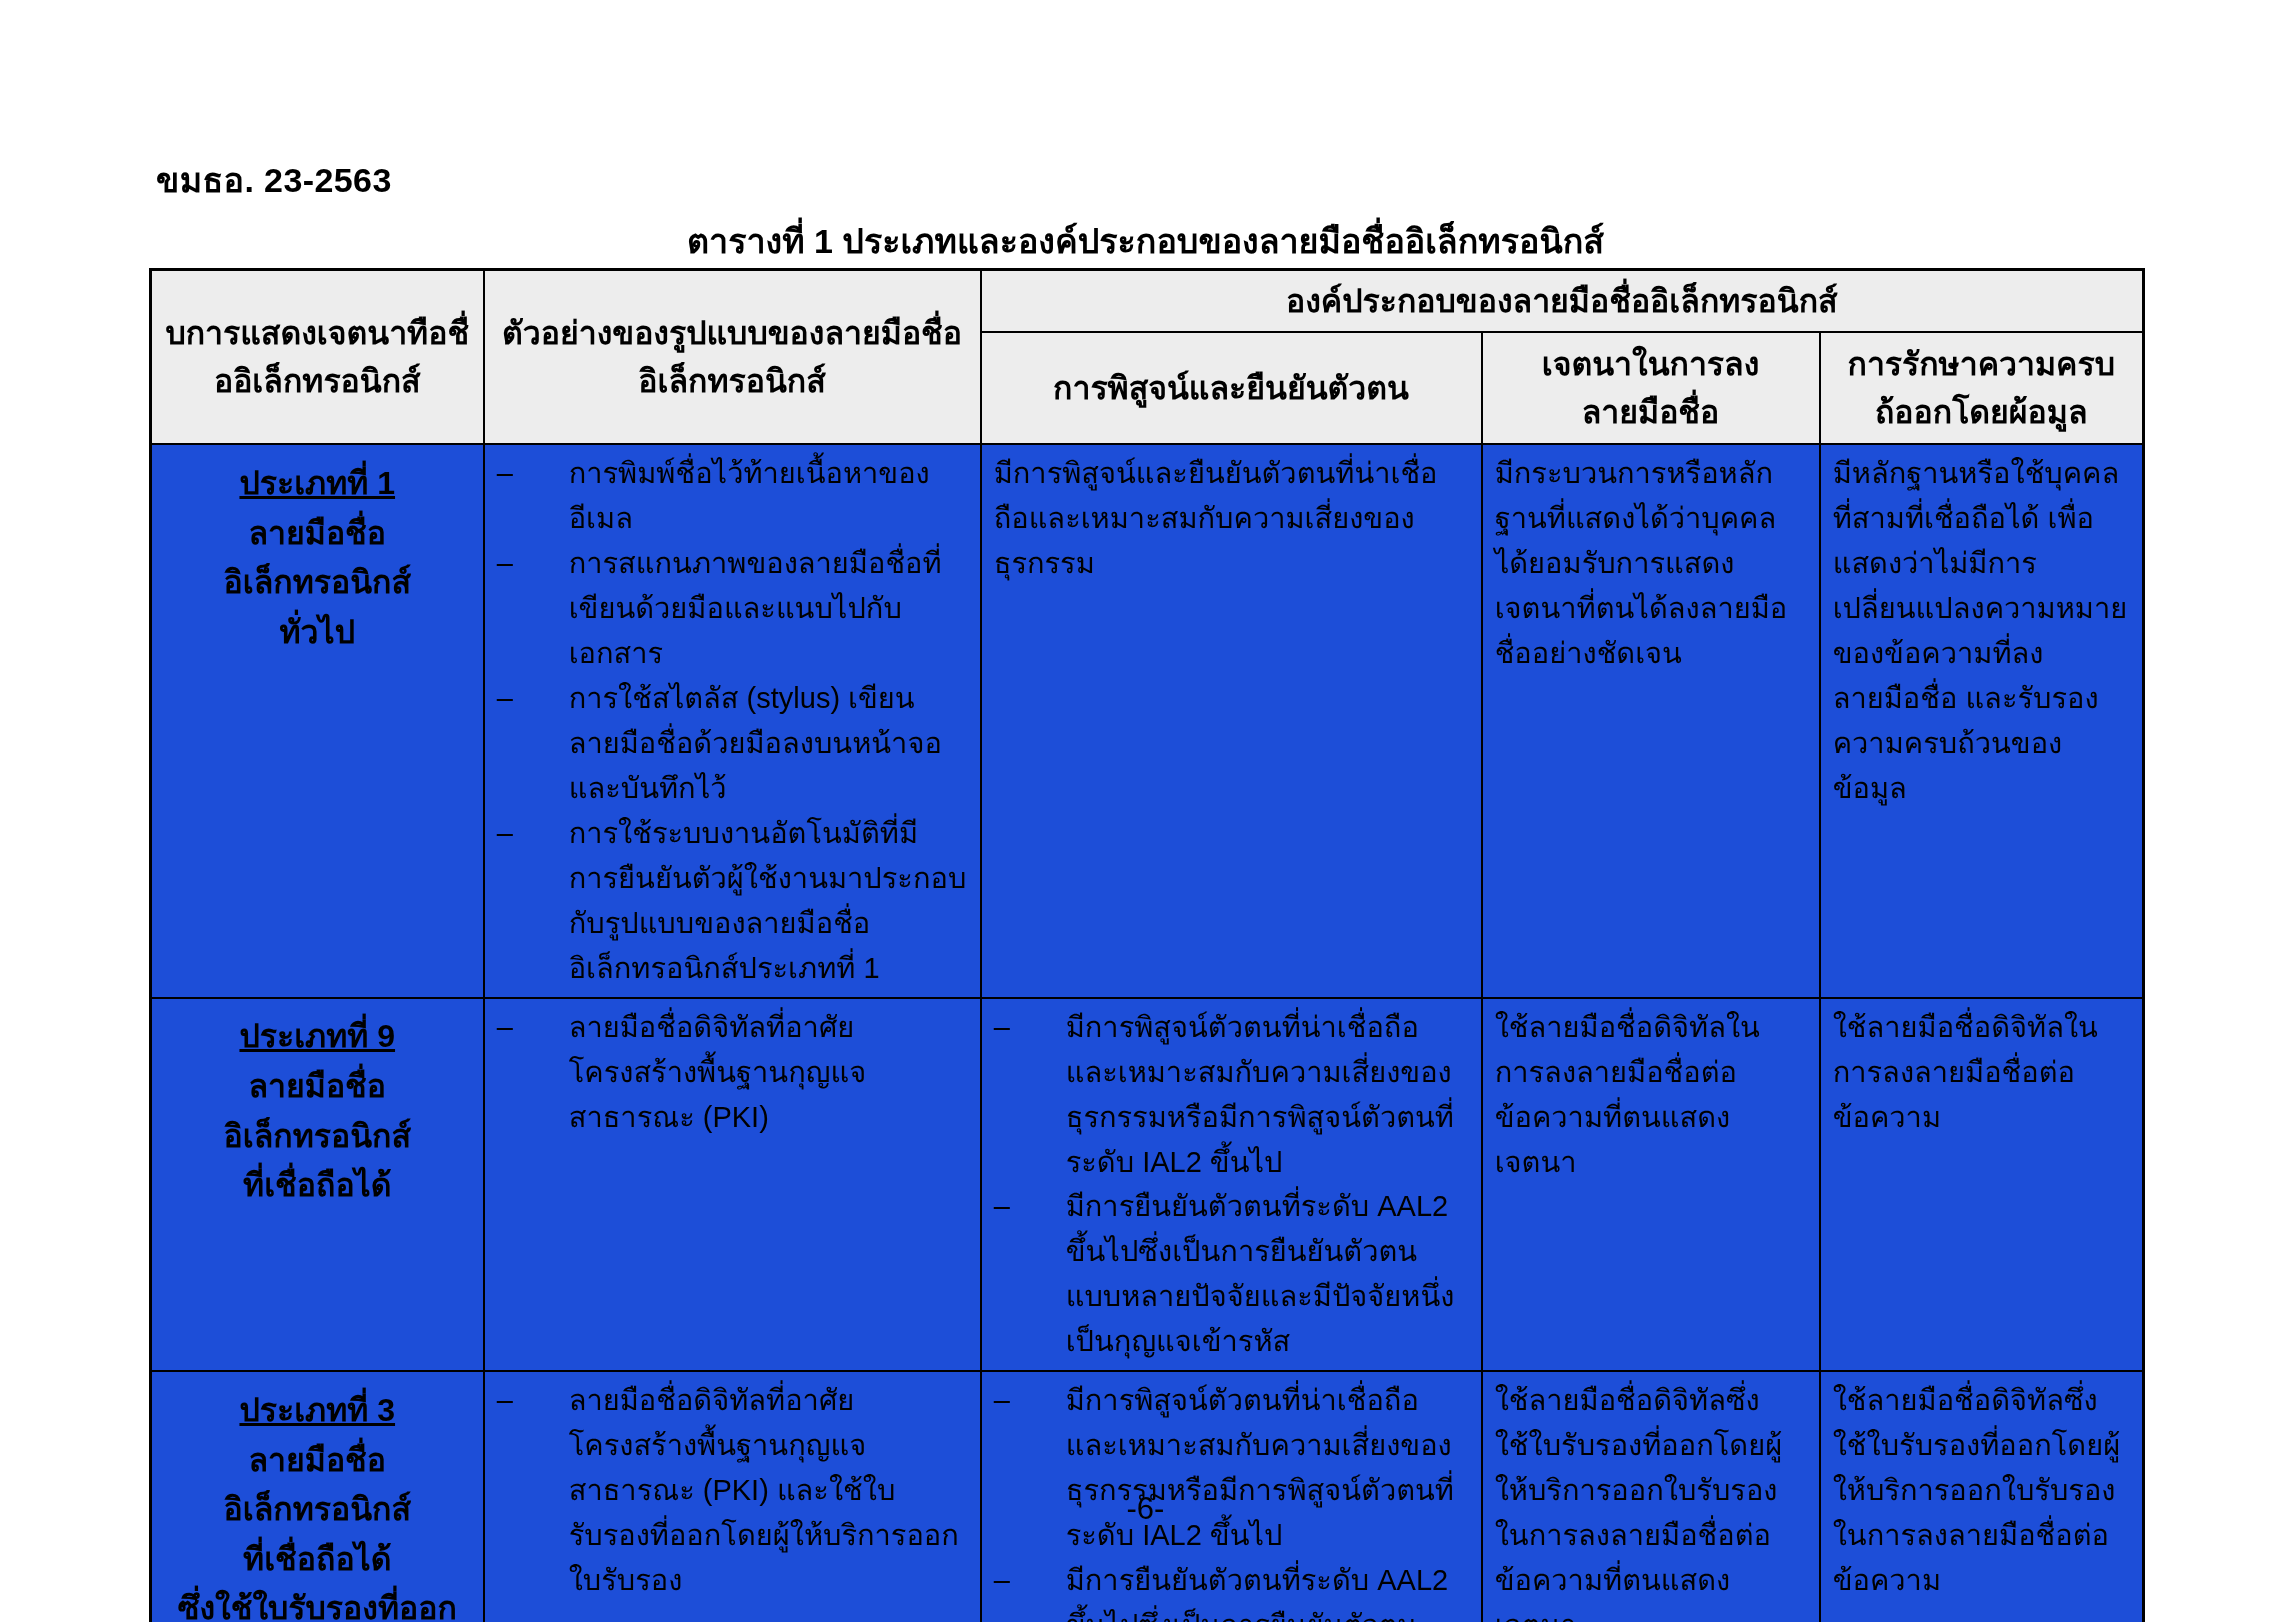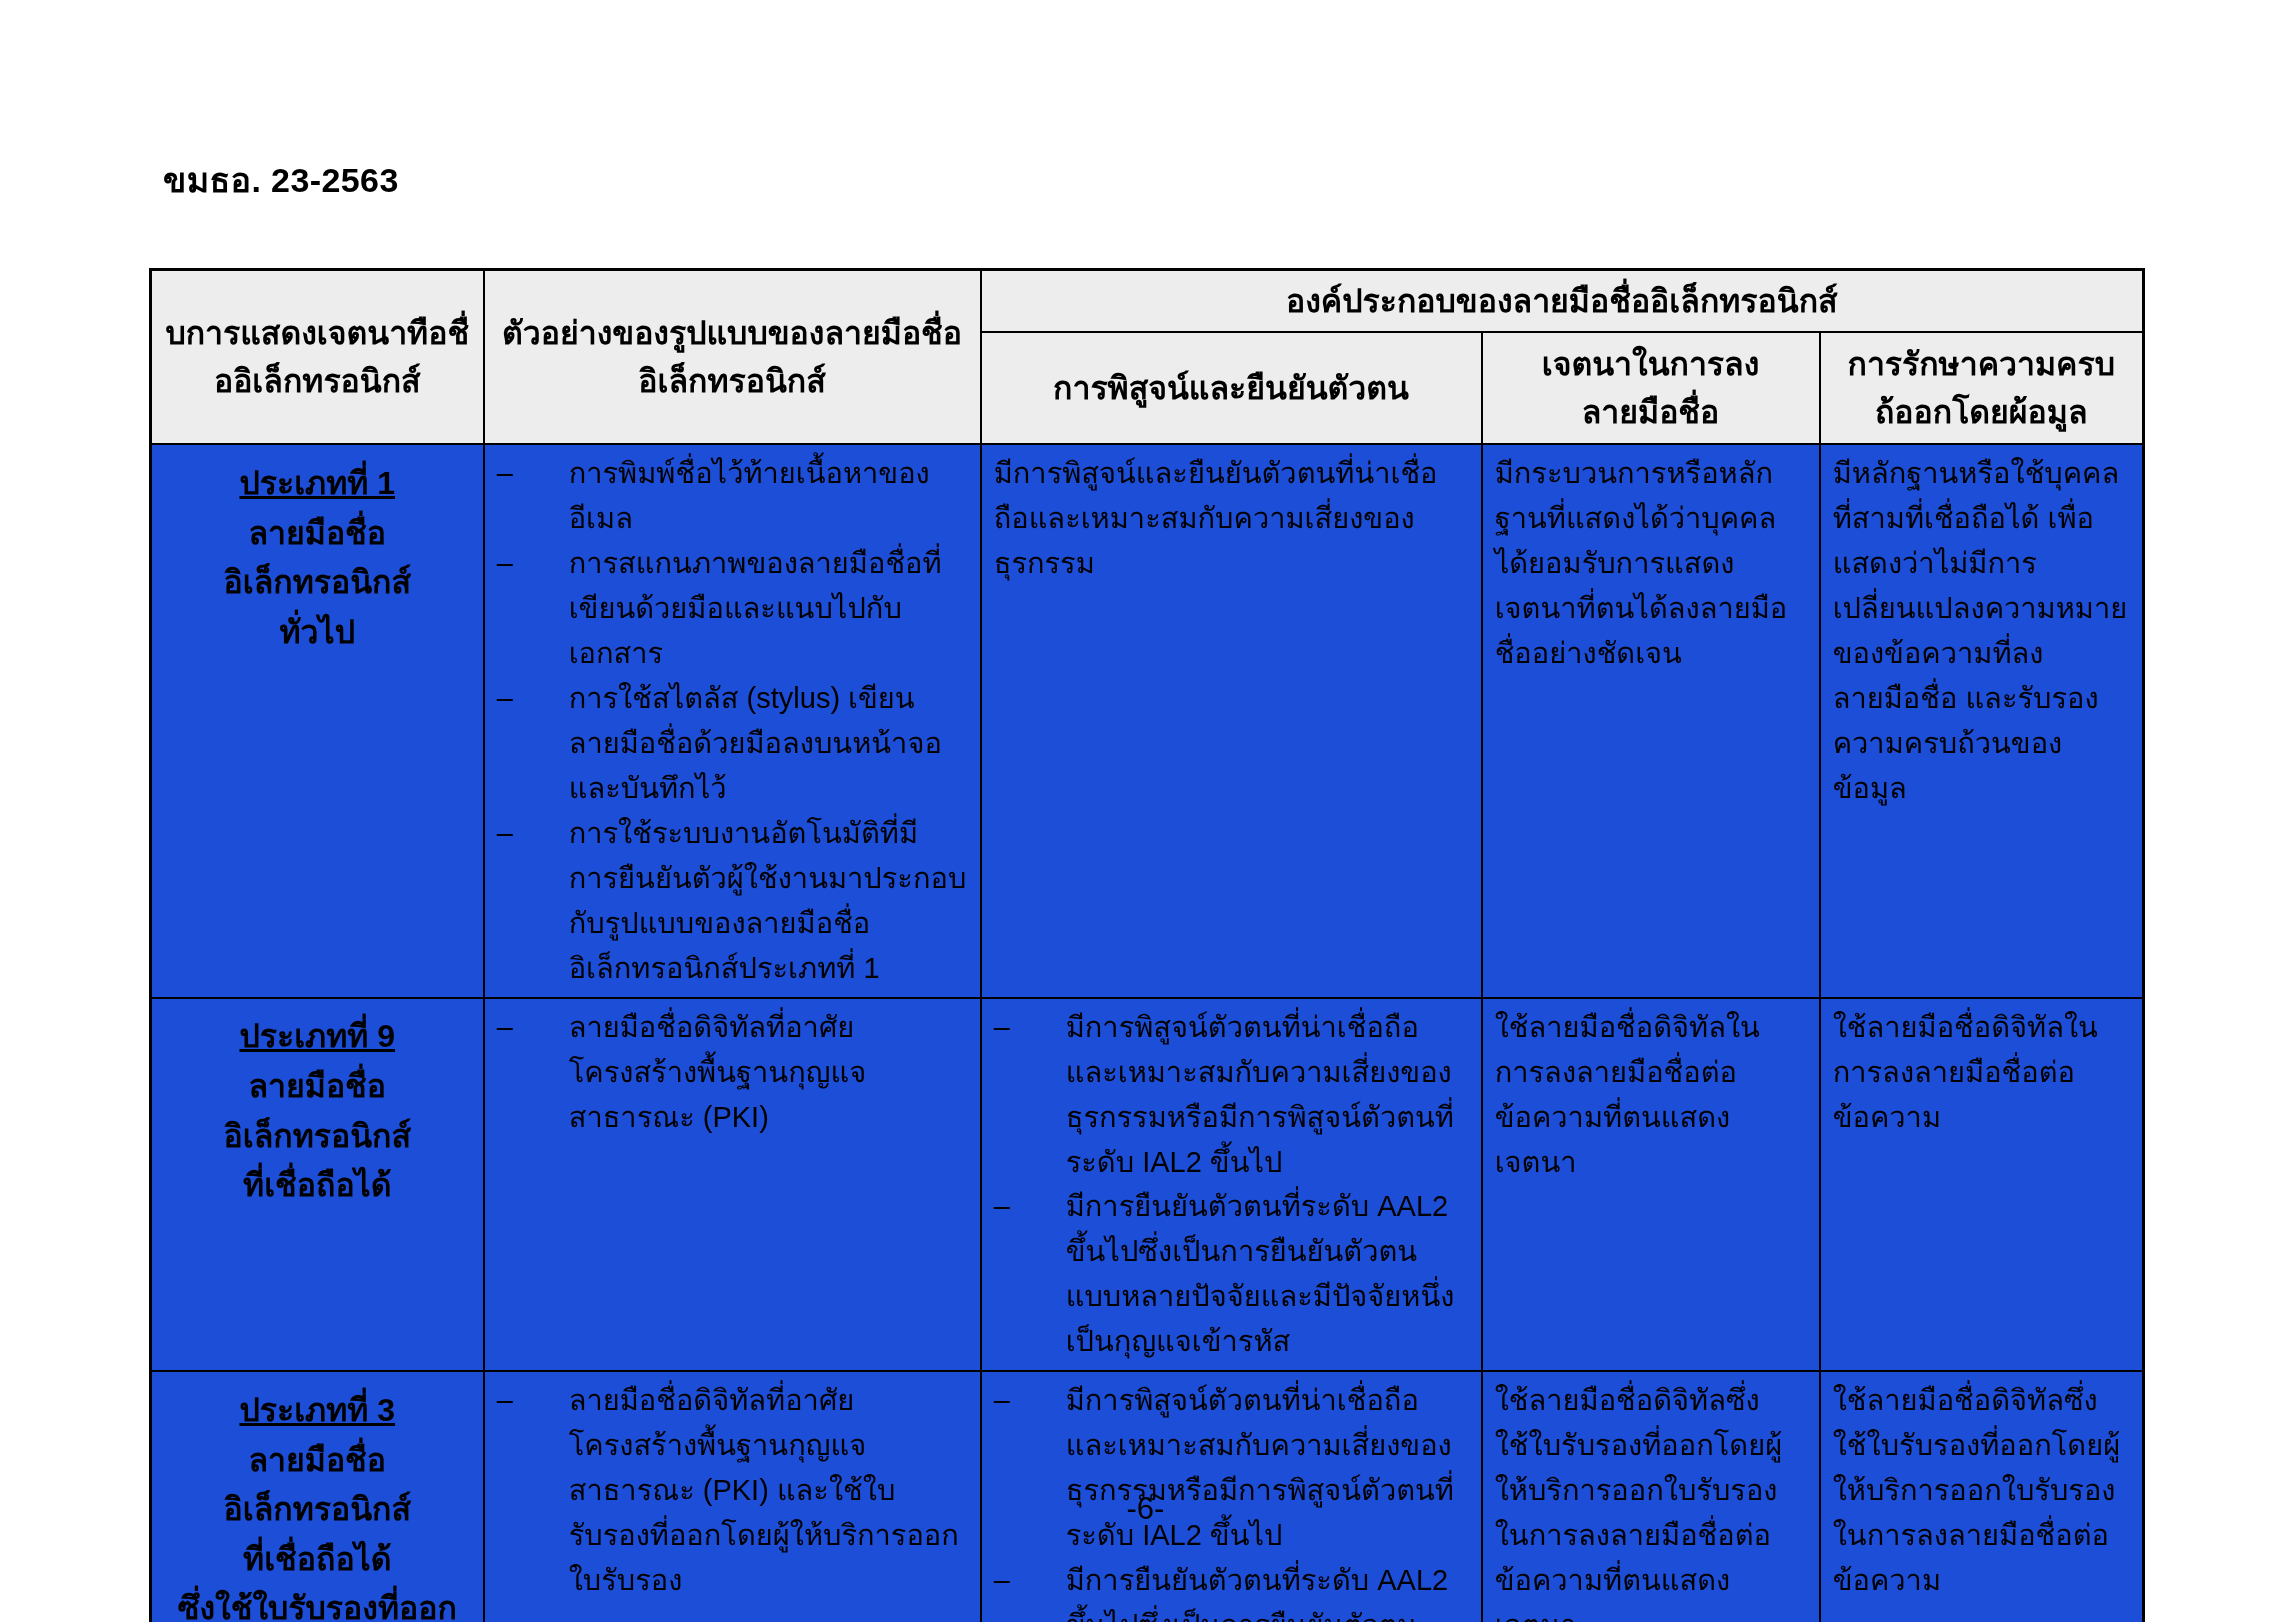--- a/index.html
+++ b/index.html
@@ -6,21 +6,21 @@
   body {
     width: 2295px; height: 1623px;
     background: #ffffff;
     font-family: "Liberation Sans", sans-serif;
     color: #000000;
     position: relative;
   }
   .page { position: absolute; inset: 0; }
 
   .doc-number {
-    position: absolute; left: 163px; top: 153px;
+    position: absolute; left: 156px; top: 153px;
     font-size: 34px; font-weight: bold; letter-spacing: 0.4px; text-align: center;
   }
   .table-title {
     position: absolute; left: 149px; top: 214px; width: 1993px;
     text-align: center; font-size: 34px; font-weight: bold;
   }
   .page-number {
     position: absolute; left: 149px; top: 1491px; width: 1993px;
     text-align: center; font-size: 31px;
   }
@@ -62,20 +62,21 @@
   .line-item { display: block; }
   td.plain-cell div { display: block; }
 </style>
 </head>
 <body>
 
 <div class="page">
 
   <div class="doc-number">ขมธอ. 23-2563</div>
 
+  <div class="table-title">ตารางที่ 1 ประเภทและองค์ประกอบของลายมือชื่ออิเล็กทรอนิกส์</div>
 
   <table class="sig-table">
     <colgroup>
       <col style="width:333px">
         <col style="width:497px">
         <col style="width:501px">
         <col style="width:338px">
         <col style="width:324px">
     </colgroup>
     <thead>

